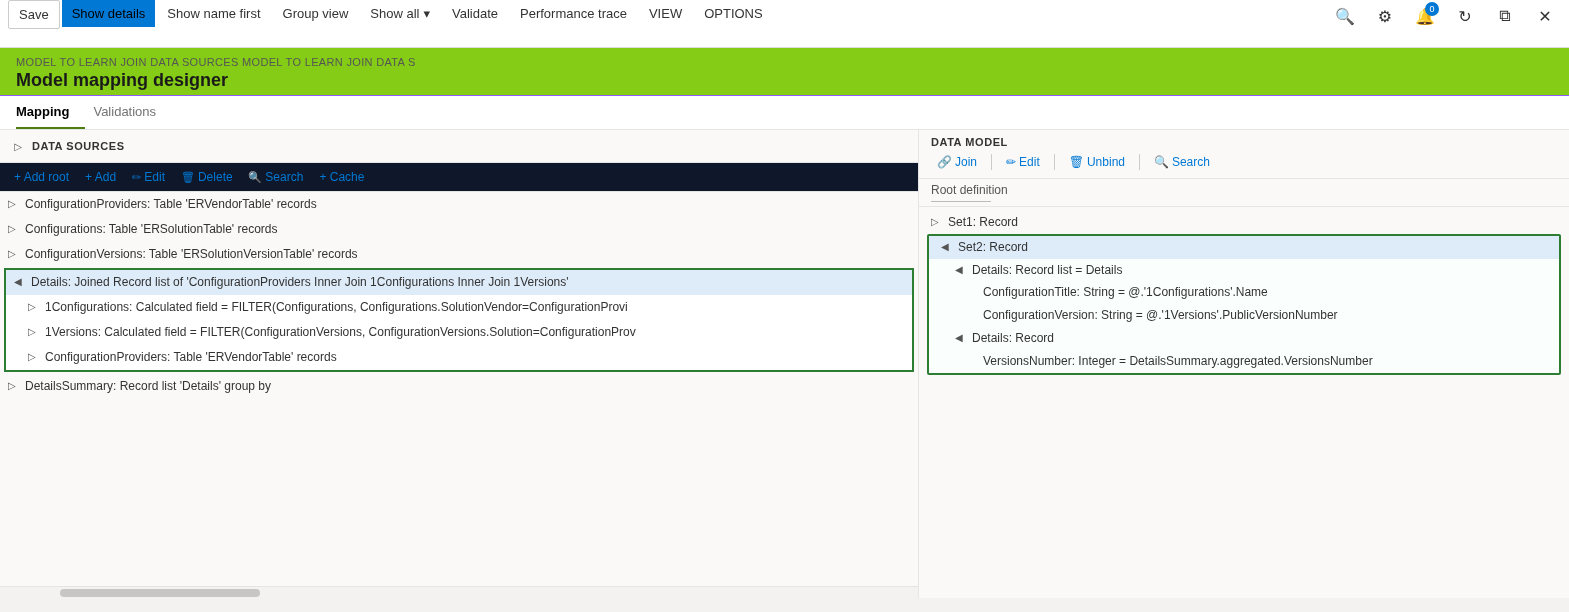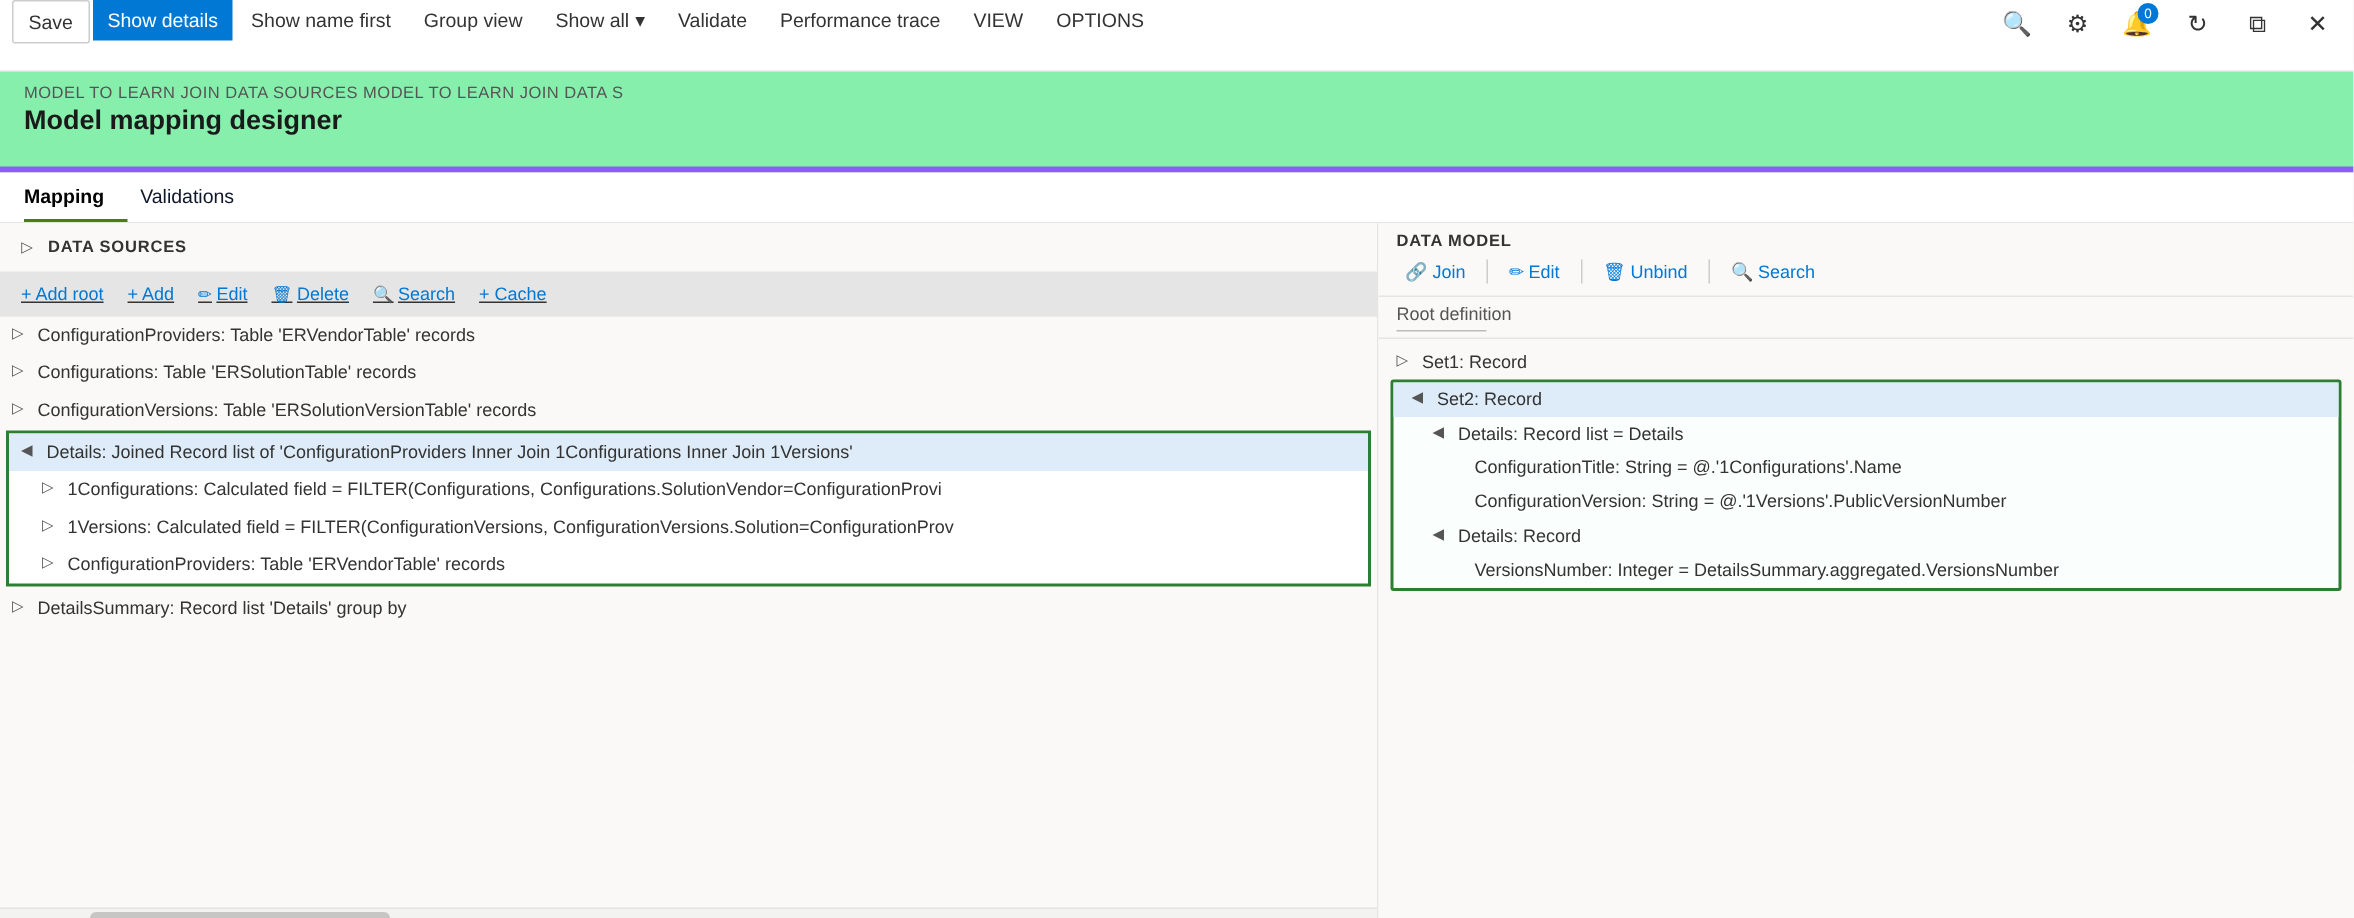--- a/index.html
+++ b/index.html
@@ -22,21 +22,21 @@
       padding: 6px 10px;
       border: none;
       background: transparent;
       cursor: pointer;
       font-size: 13px;
       color: #333;
       white-space: nowrap;
     }
     .toolbar-btn.active {
       background: #0078d4;
-      color: #ffffff;
+      color: #000000;
     }
     .toolbar-btn.save-btn {
       border: 1px solid #ccc;
       border-radius: 2px;
     }
     .toolbar-spacer { flex: 1; }
     .toolbar-right {
       display: flex;
       align-items: center;
       gap: 8px;
@@ -57,23 +57,23 @@
       width: 14px; height: 14px;
       background: #0078d4;
       border-radius: 50%;
       font-size: 9px;
       color: white;
       display: flex; align-items: center; justify-content: center;
     }
 
     
     .page-header {
-      padding: 8px 16px 20px 16px;
-      background: #86efac;
-      border-bottom: 4px solid #8b5cf6;
+      padding: 8px 16px 4px 16px;
+      background: #84cc16;
+      border-bottom: 1px solid #8b5cf6;
     }
     .breadcrumb {
       font-size: 11px;
       color: #555;
       text-transform: uppercase;
       letter-spacing: 0.03em;
       margin-bottom: 2px;
     }
     .page-title {
       font-size: 18px;
@@ -85,21 +85,21 @@
     .tabs {
       display: flex;
       background: #fff;
       border-bottom: 1px solid #e5e5e5;
       padding: 0 16px;
     }
     .tab {
       padding: 8px 16px 8px 0;
       cursor: pointer;
       font-size: 13px;
-      color: #0f172a;
+      color: #737373;
       border-bottom: 2px solid transparent;
       margin-right: 8px;
     }
     .tab.active {
       color: #000000;
       border-bottom: 2px solid #4d7c0f;
       font-weight: 600;
     }
 
     
@@ -139,23 +139,22 @@
       letter-spacing: 0.05em;
       color: #333;
       margin-left: 4px;
     }
 
     .panel-toolbar {
       display: flex;
       align-items: flex-end;
       padding: 4px 8px;
       gap: 4px;
-      background: #e5e5e5;
+      background: #0f172a;
       border-bottom: 1px solid #e5e5e5;
-      text-decoration: underline;
     }
     .panel-toolbar-btn {
       display: flex; align-items: center; gap: 3px;
       padding: 3px 6px;
       border: none; background: transparent; cursor: pointer;
       font-size: 12px; color: #0078d4;
     }
     .panel-toolbar-btn .icon { font-size: 11px; }
 
     

